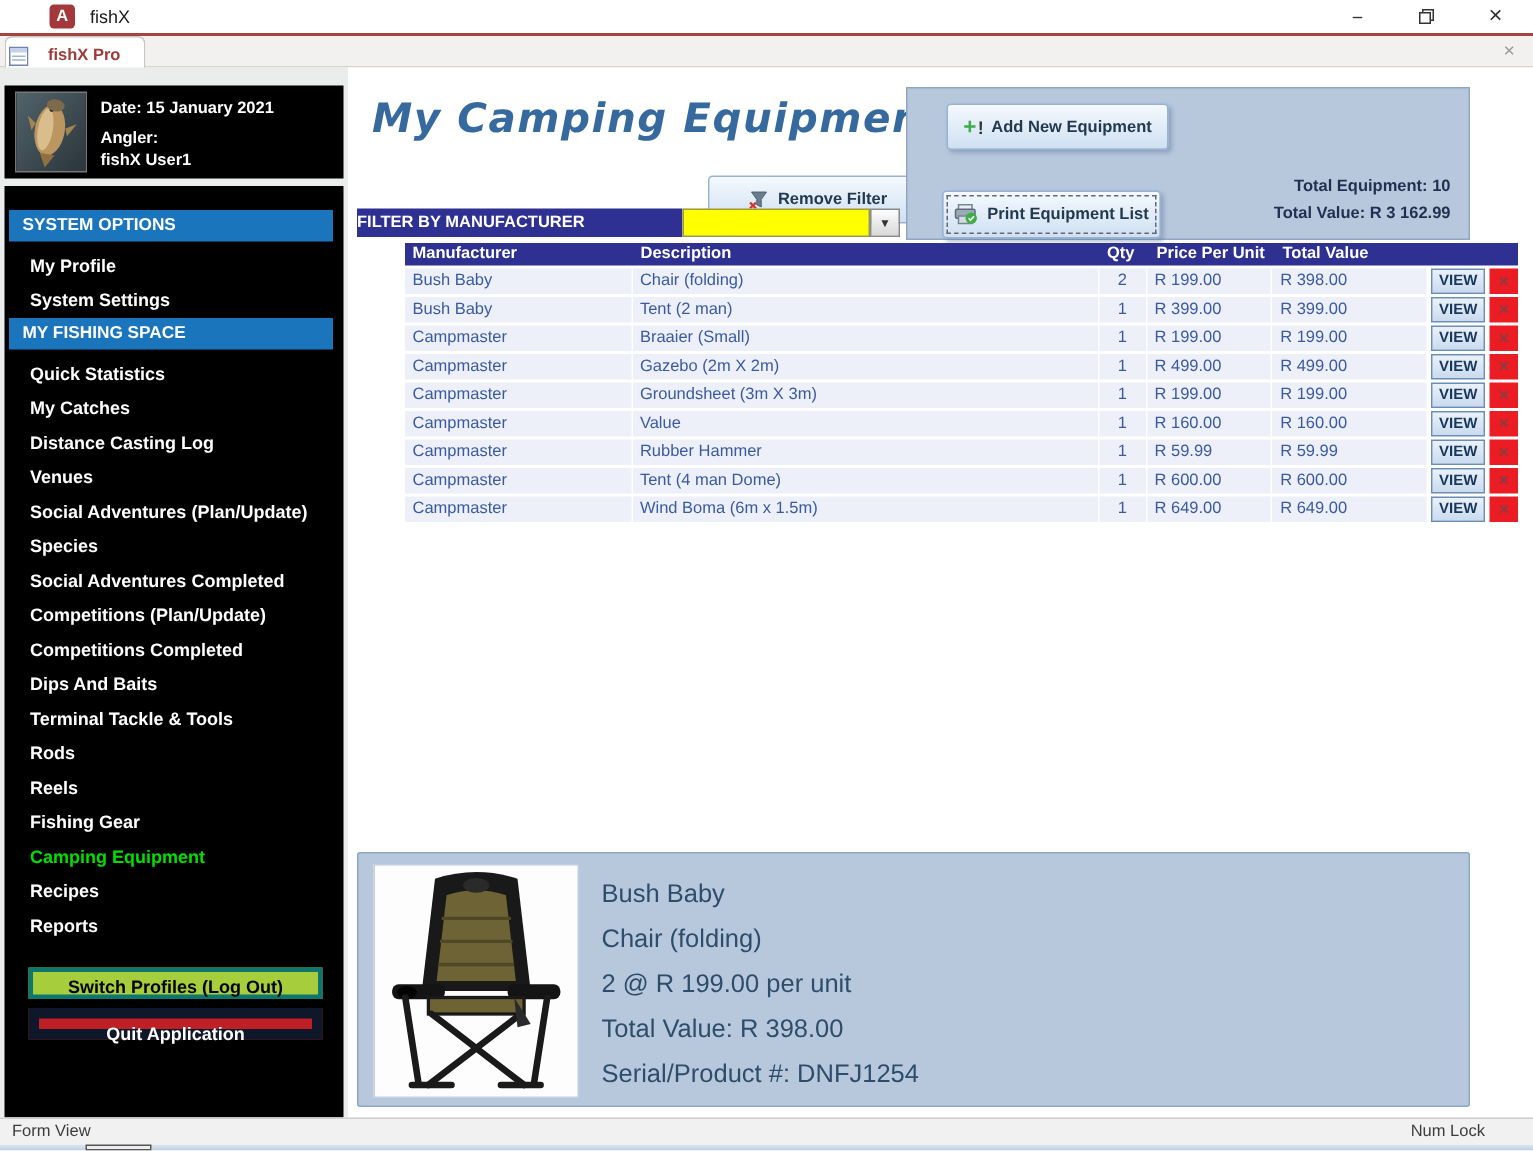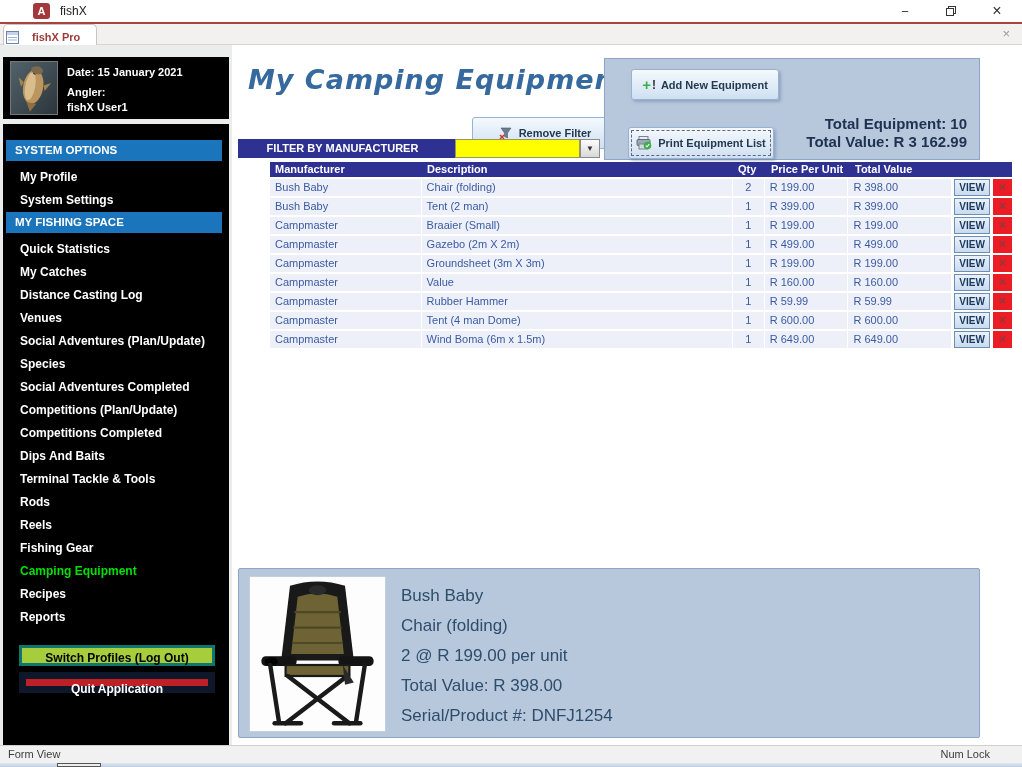--- a/index.html
+++ b/index.html
@@ -41,30 +41,30 @@
   .btn-quit   { top:627px; background:#be2026; border:7px solid #0f172a; color:#fff; }
 
   
   .main-title { position:absolute; left:248px; top:19px; font-family:"DejaVu Sans", sans-serif; font-style:italic; font-weight:bold;
                 font-size:27px; letter-spacing:1px; color:#36699e; }
   .office-btn { background:linear-gradient(#f4f9fe,#cfe0f2); border:1px solid #97b3d4; border-radius:3px;
                 color:#23394f; font-size:11px; font-weight:bold; display:flex; align-items:center; justify-content:center;
                 box-shadow:2px 2px 3px rgba(100,120,150,.45); cursor:default; }
   .btn-removefilter { position:absolute; left:472px; top:72px; width:146px; height:32px; box-shadow:none;text-align:center; }
   .filter-bar { position:absolute; left:238px; top:94px; width:217px; height:19px; background:#2e3192; color:#fff;
-                font-size:11px; font-weight:bold; text-align:center; line-height:19px; padding-right:8px; }
+                font-size:11px; font-weight:bold; text-align:left; line-height:19px; padding-right:8px; }
   .filter-input { position:absolute; left:455px; top:94px; width:125px; height:19px; background:#ffff00; border:1px solid #9a9a56; }
   .filter-drop { position:absolute; left:580px; top:94px; width:20px; height:19px; background:linear-gradient(#fdfdfd,#d8d8d8);
                  border:1px solid #8a8a8a; font-size:8px; color:#333; text-align:center; line-height:18px; cursor:default; }
 
   
   .top-panel { position:absolute; left:604px; top:13px; width:376px; height:102px; background:#b7c8dd; border:1px solid #8ea6c4; }
   .btn-add   { position:absolute; left:26px; top:10px; width:148px; height:31px; }
   .btn-print { position:absolute; left:23px; top:68px; width:146px; height:32px; outline:1px dashed #667; outline-offset:-4px; }
-  .totals { position:absolute; right:12px; top:56px; text-align:right; font-size:15px; font-weight:600; color:#1f3050; line-height:18px;margin-left:10px; }
+  .totals { position:absolute; right:12px; top:56px; text-align:right; font-size:11px; font-weight:600; color:#1f3050; line-height:18px;margin-left:10px; }
   .plus-glyph { color:#3fae49; font-size:15px; font-weight:bold; margin-right:1px; }
   .bang-glyph { color:#333; font-size:12px; font-weight:bold; margin-right:5px; }
 
   
   .eq-table { position:absolute; left:238px; top:117px; width:742px;margin-left:32px; }
   .thead { display:flex; height:15px; background:#2e3192; color:#fff; font-size:11px; font-weight:bold; line-height:15px; }
   .th { overflow:hidden; white-space:nowrap; padding-left:5px; }
   .th.c0{width:152px;} .th.c1{width:312px;} .th.c2{width:32px; padding-left:4px;} .th.c3{width:84px;} .th.c4{width:104px;}
   .trow { display:flex; height:17px; margin-top:2px; }
   .cell { background:#edf0f8; color:#3a5aa3; font-size:11px; line-height:17px; padding-left:5px;

